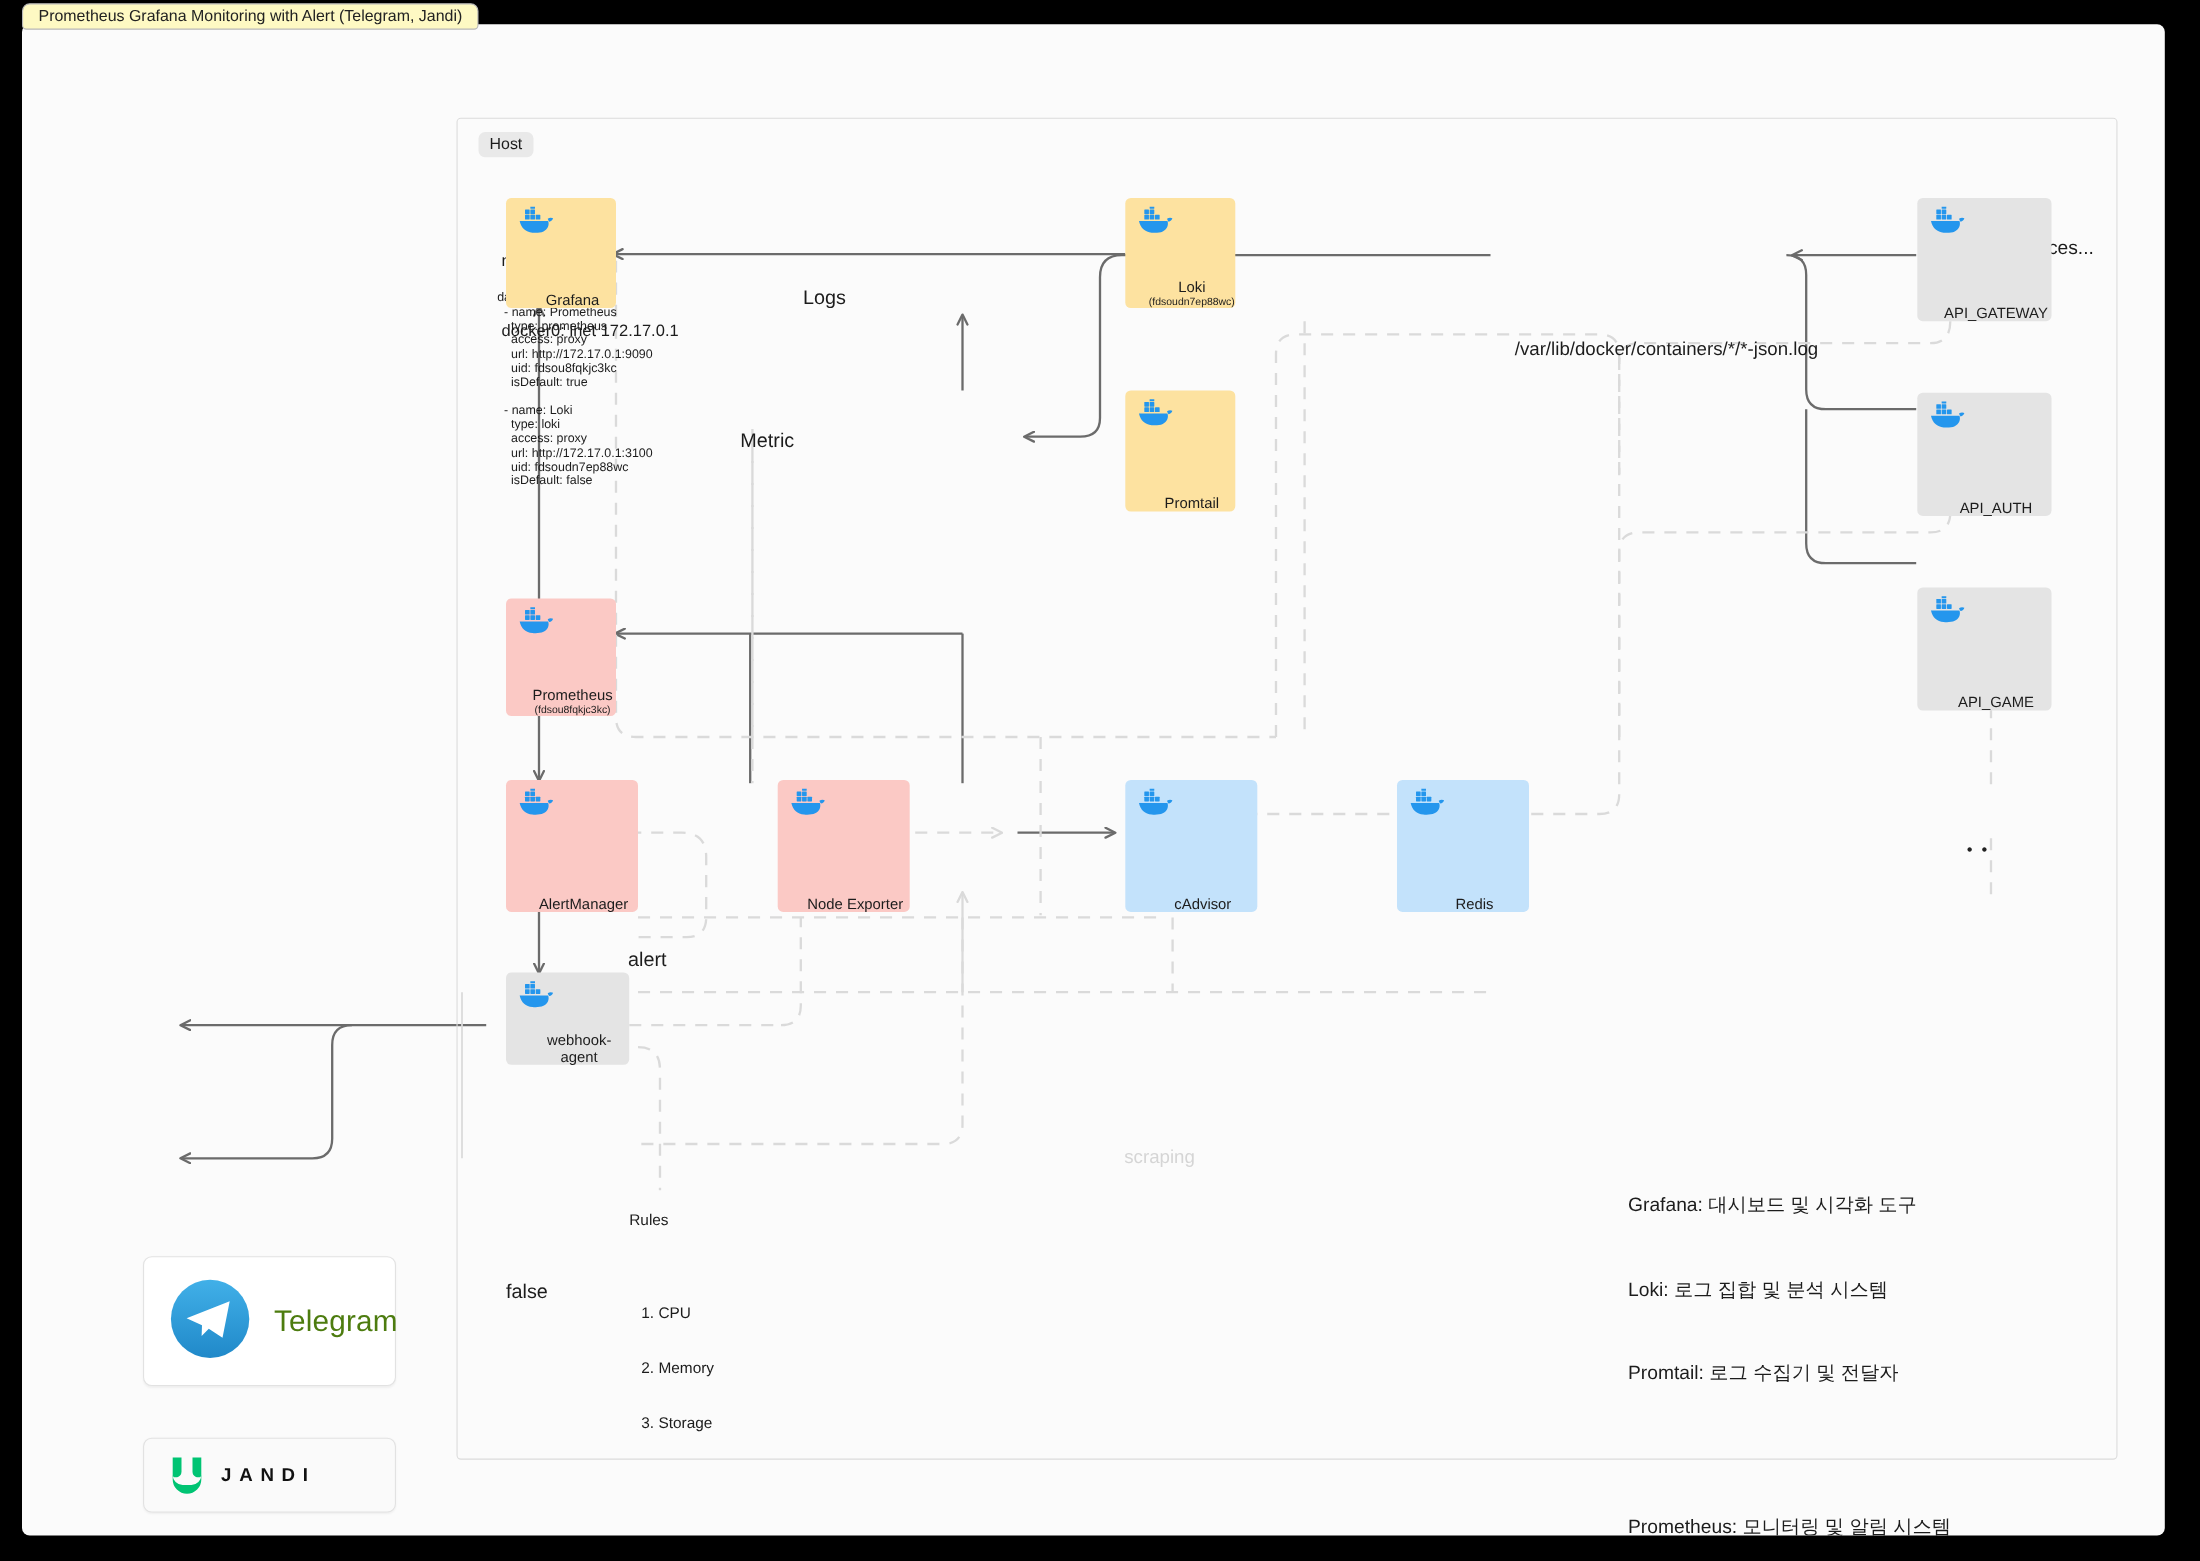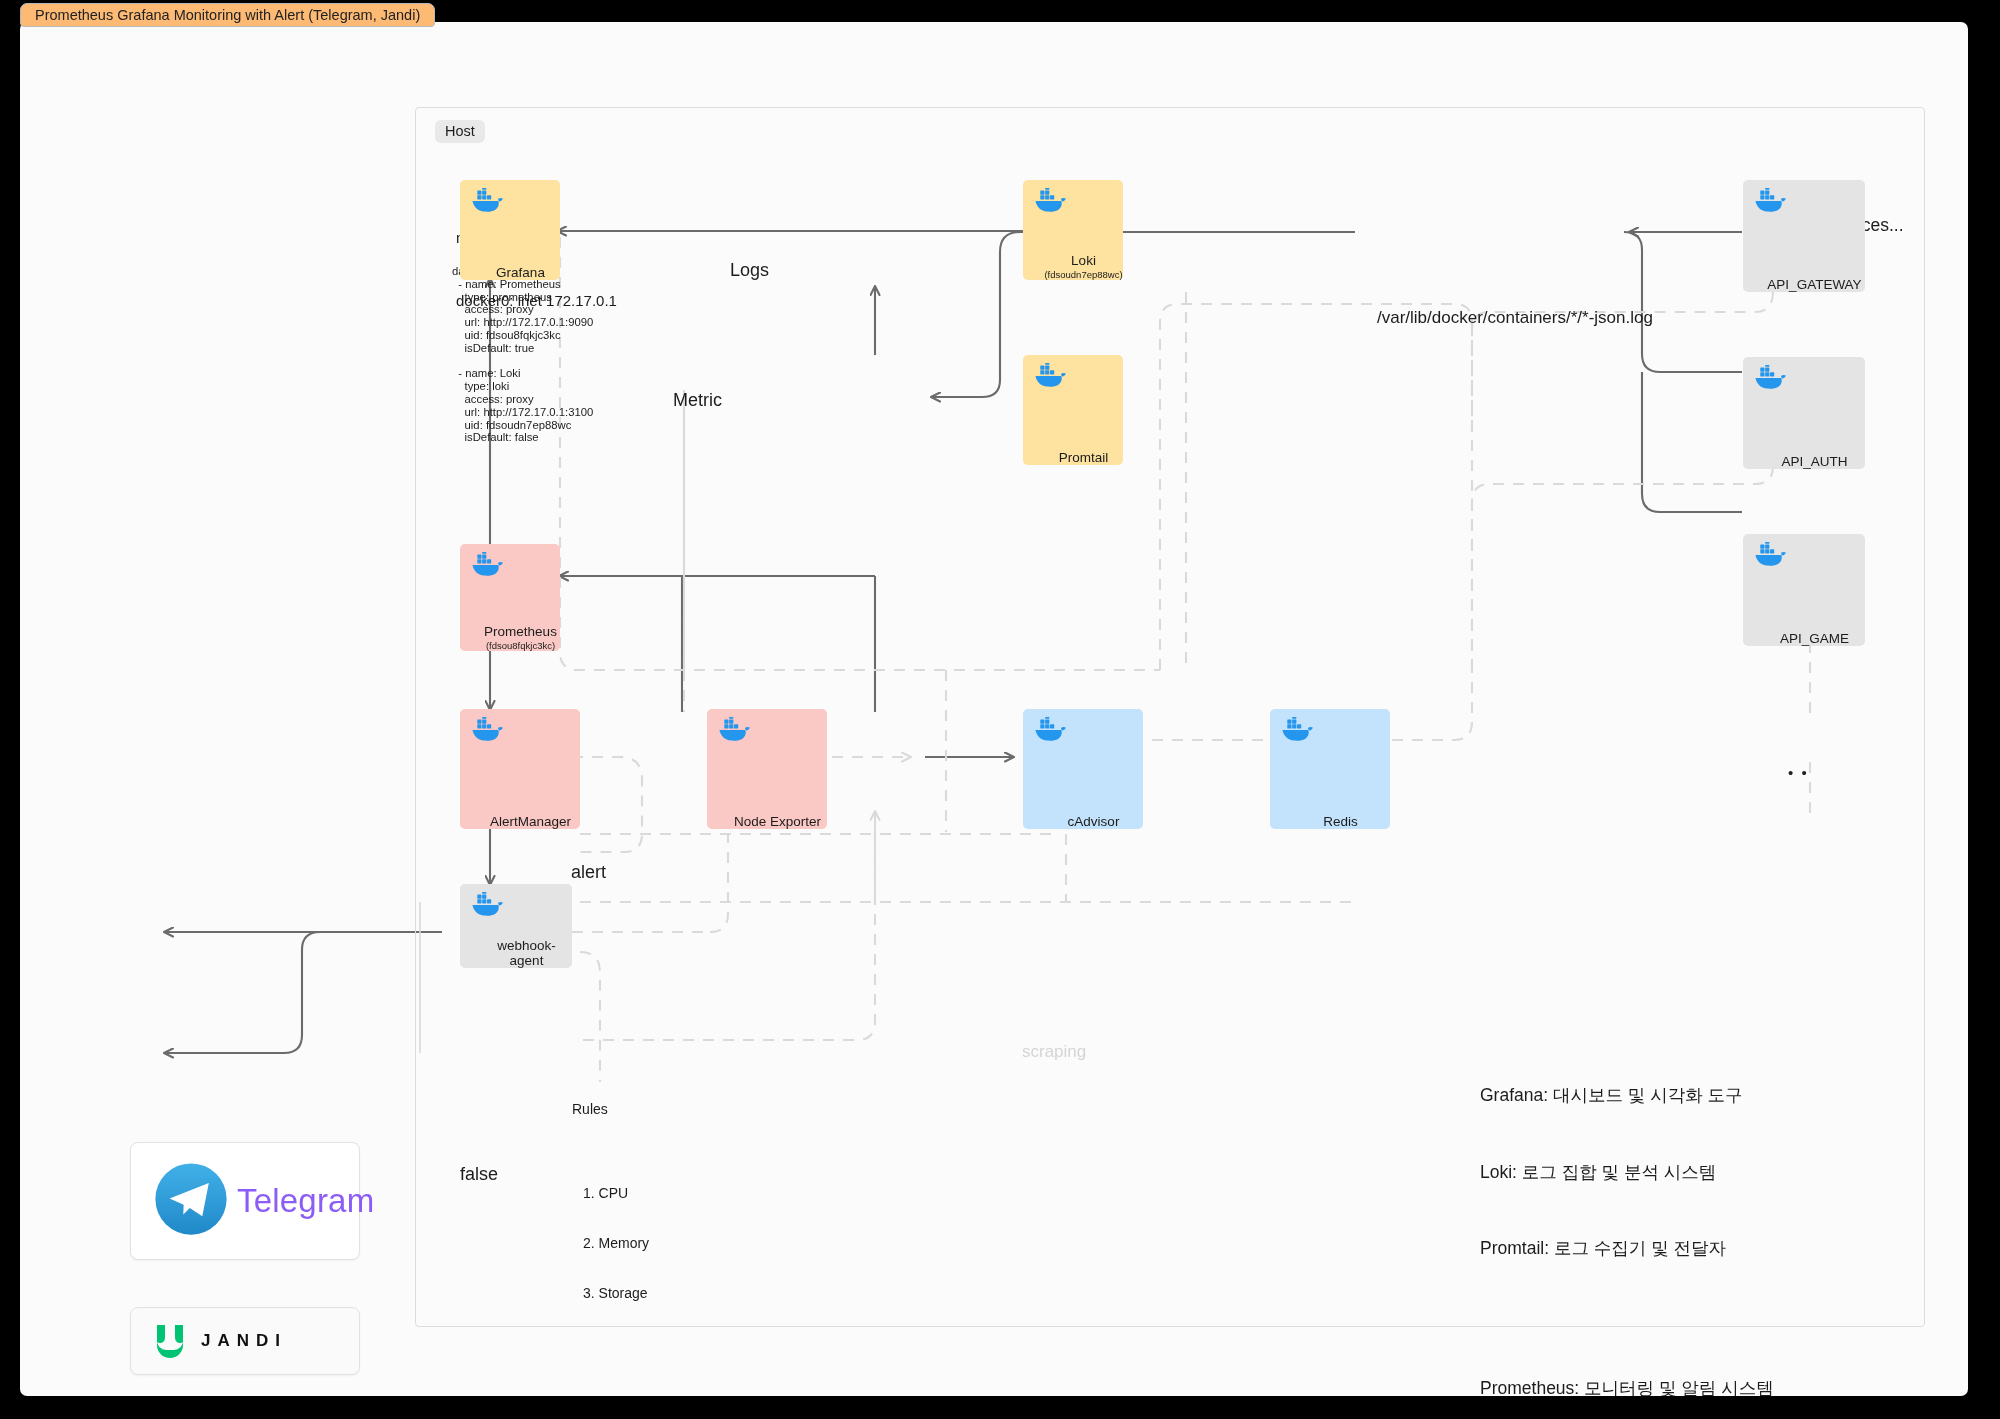--- a/index.html
+++ b/index.html
@@ -13,21 +13,21 @@
     width: 2000px; height: 1419px;
     background: #000;
     overflow: hidden;
   }
   
   #tab {
     position: absolute; left: 20px; top: 3px;
     height: 24px;
     padding: 0 14px;
     display: flex; align-items: center;
-    background: #fdba74;
+    background: #fef9c3;
     border: 1px solid #b8b8b8;
     border-radius: 7px 7px 4px 4px;
     font-size: 14.5px; color: #222;
     white-space: nowrap;
     z-index: 40;
   }
   #canvas {
     position: absolute;
     left: 20px; top: 22px;
     width: 1948px; height: 1374px;
@@ -112,21 +112,21 @@
   .logo-card {
     position: absolute;
     background: #fff;
     border: 1px solid #e2e2e2;
     border-radius: 8px;
     display: flex; align-items: center;
     box-shadow: 0 1px 2px rgba(0,0,0,.05);
   }
   #telegram-card { left: 110px; top: 1120px; width: 230px; height: 118px; }
   #jandi-card    { left: 110px; top: 1285px; width: 230px; height: 68px; background:#fafafa; }
-  .tg-text { font-size: 33px; color: #8b5cf6; margin-left: 8px; letter-spacing: .2px; }
+  .tg-text { font-size: 27px; color: #4d7c0f; margin-left: 20px; letter-spacing: .2px; }
   .jd-text {
     font-size: 17px; color: #111; font-weight: bold;
     letter-spacing: 7px; margin-left: 14px;
   }
   
   .elabel {
     position: absolute;
     font-size: 18px; color: #1c1c1c;
     white-space: nowrap;
   }

